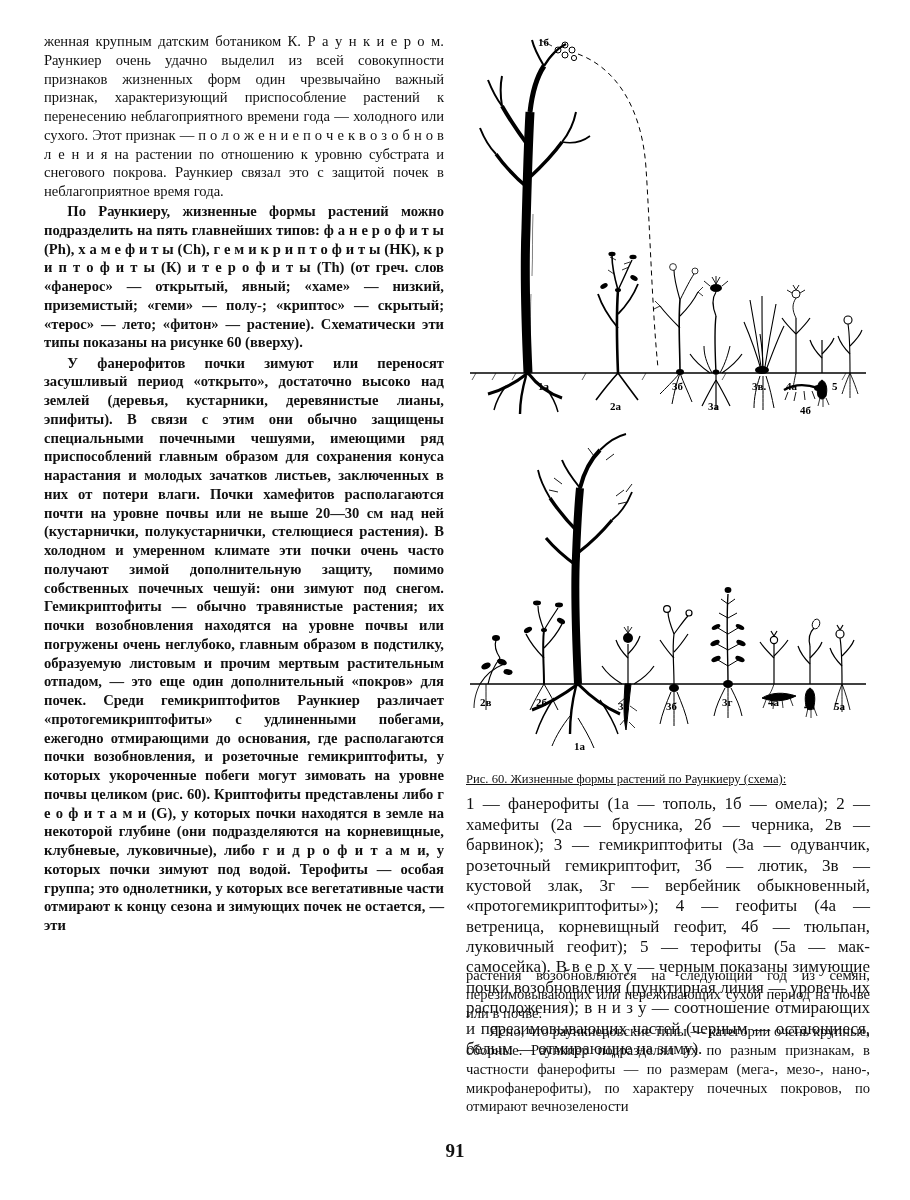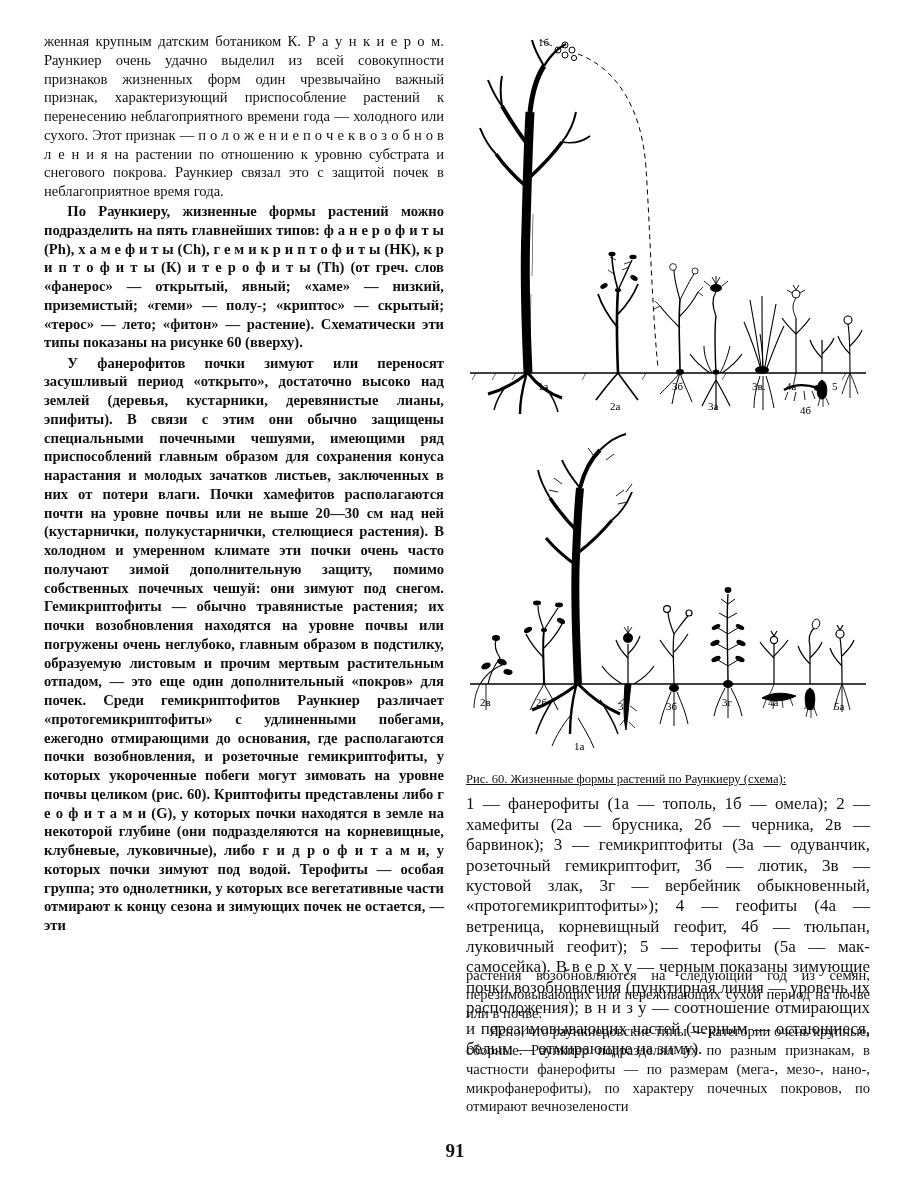--- a/index.html
+++ b/index.html
@@ -45,20 +45,21 @@
   
   .col-right {
     position: absolute;
     left: 466px;
     top: 28px;
     width: 404px;
   }
   .fig-box {
     position: relative;
     width: 404px;
+    font-weight: bold;
   }
   .fig-caption {
     margin-top: 10px;
     font-size: 12.6px;
     line-height: 1.22;
     text-align: justify;
   }
   .fig-caption .cap-title {
     display: block;
     margin-bottom: 2px;

